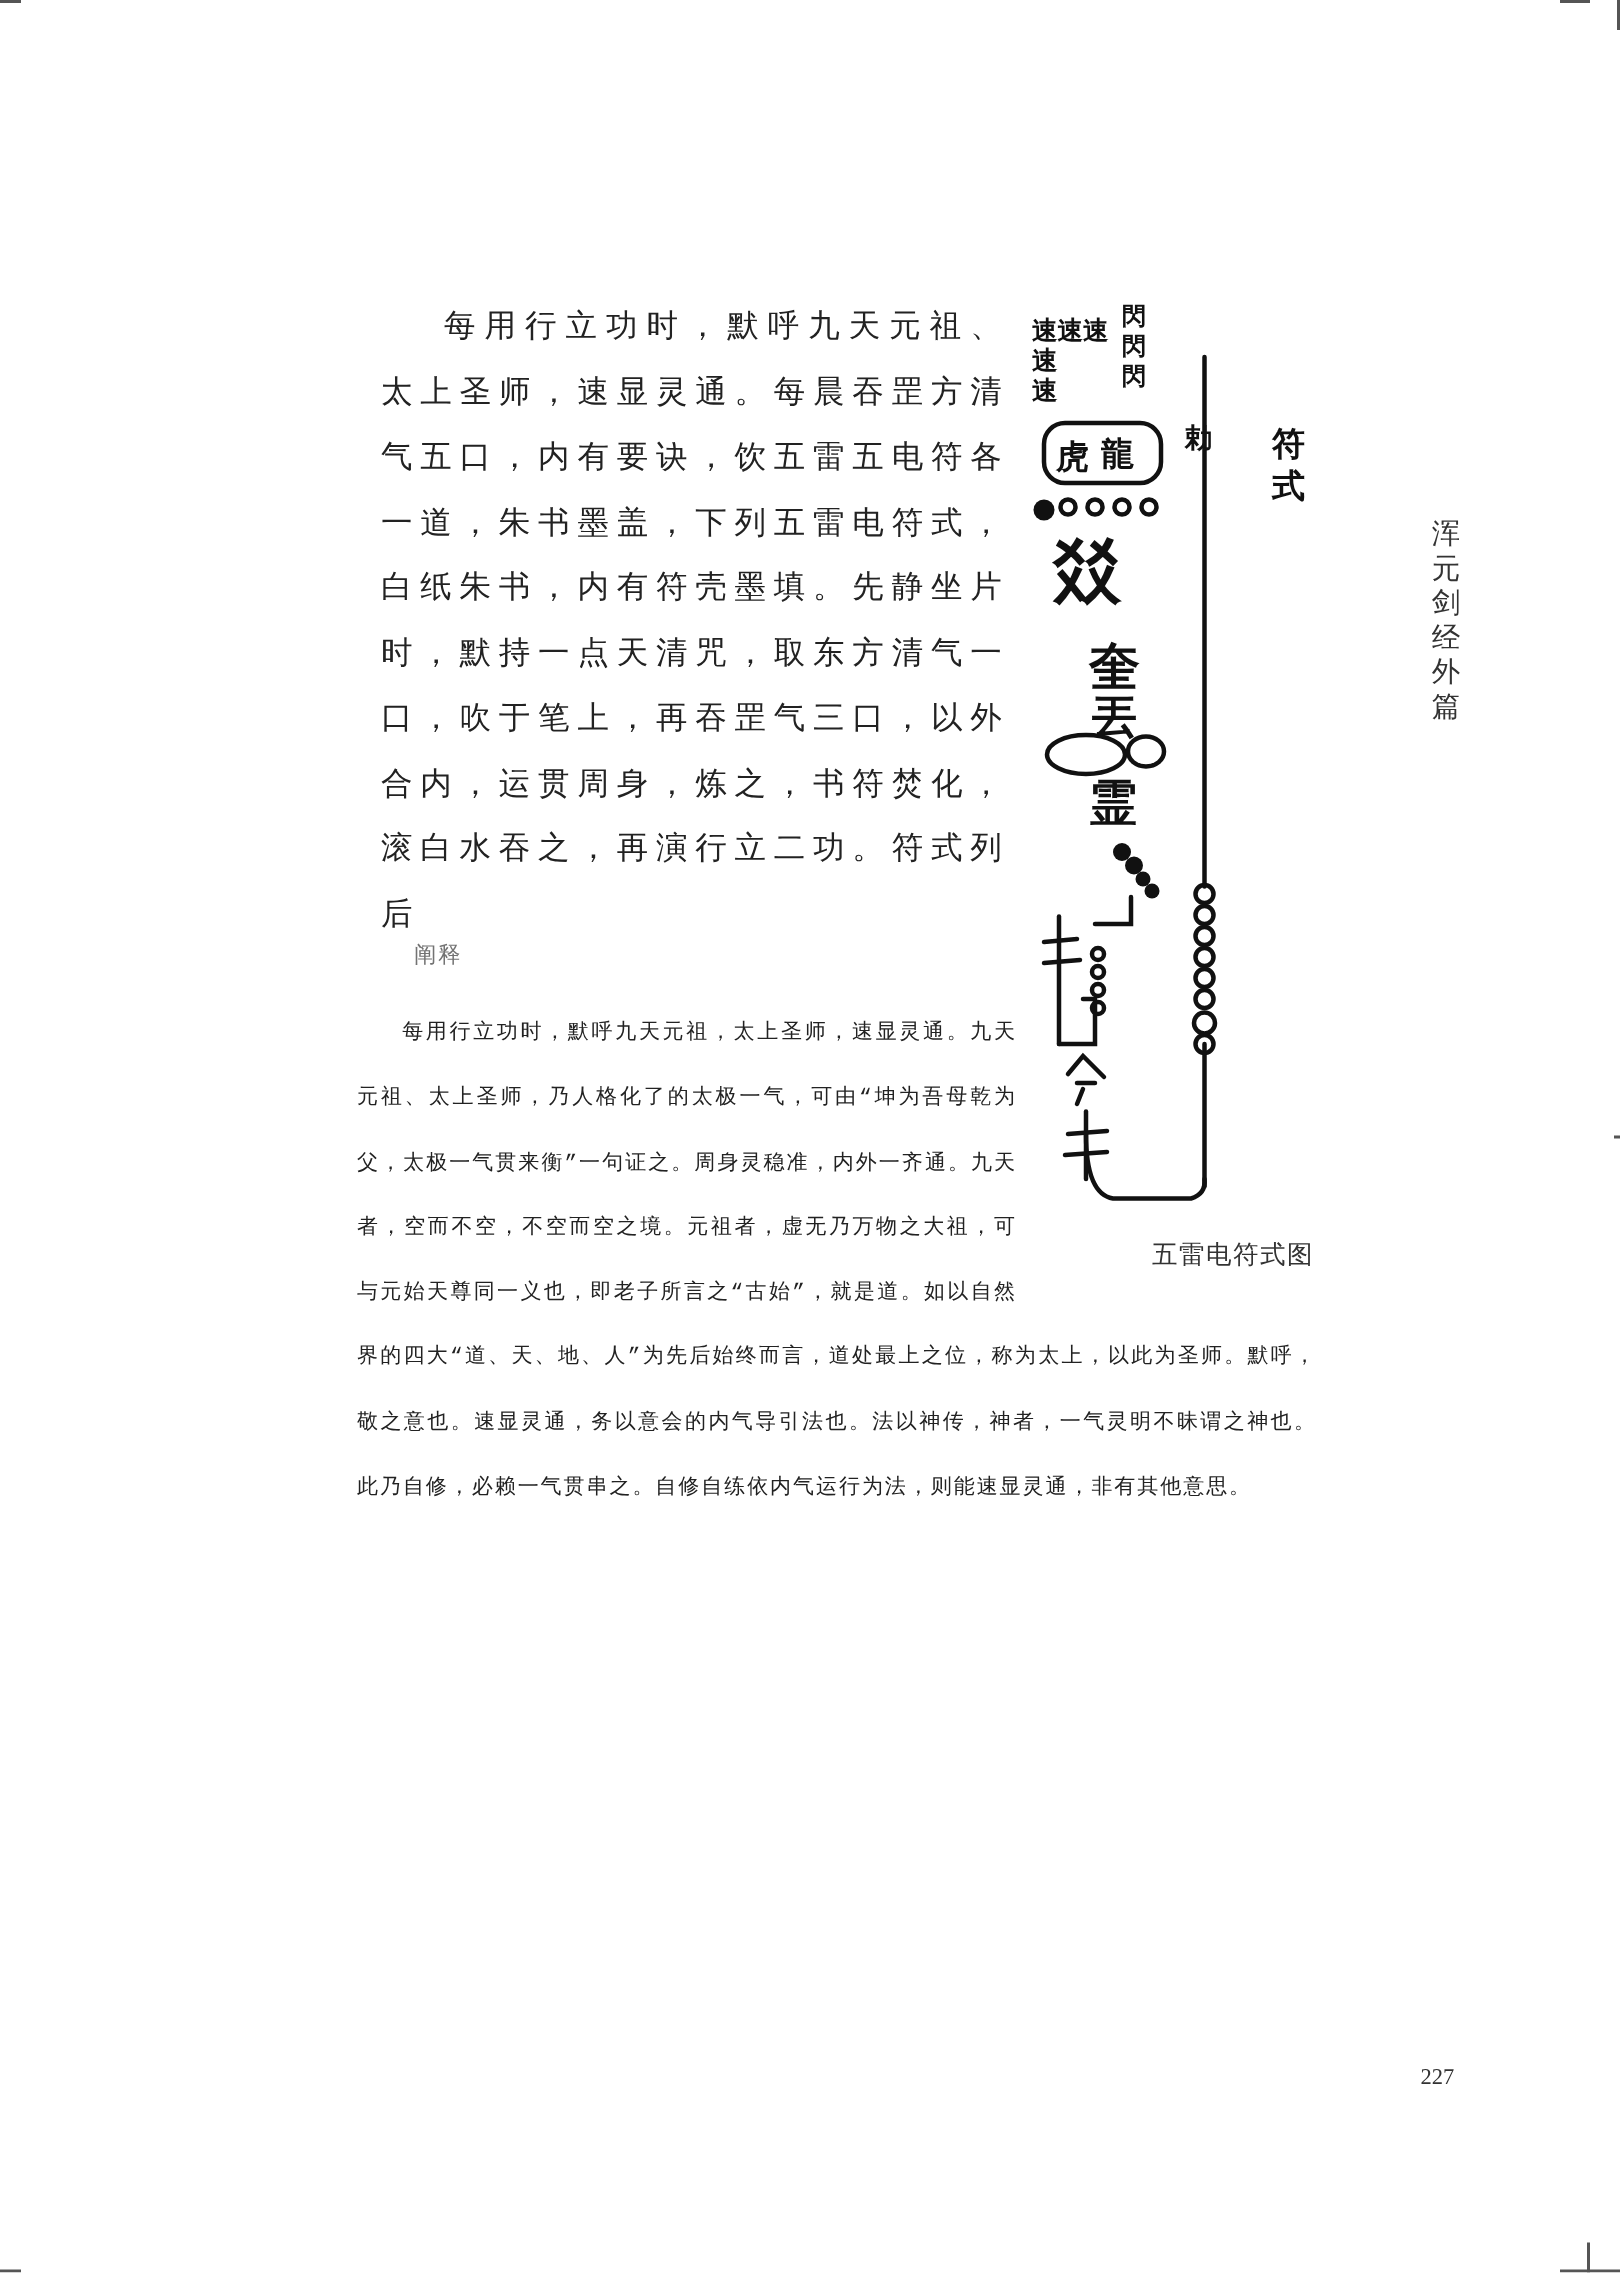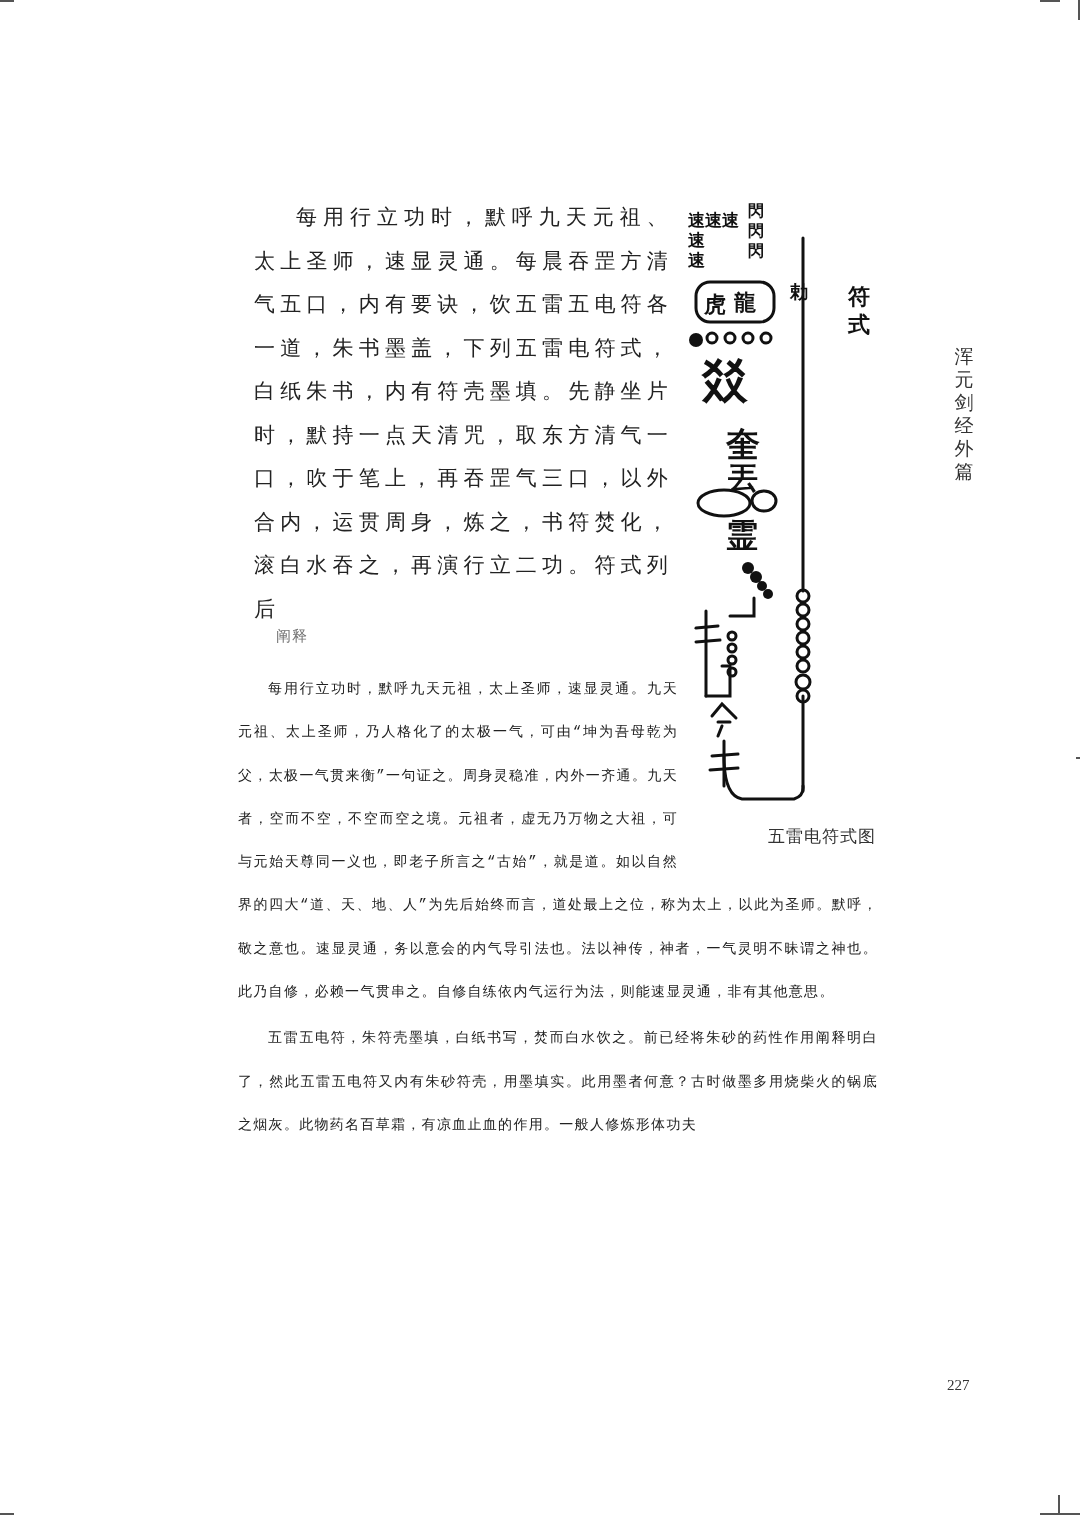--- a/index.html
+++ b/index.html
@@ -150,16 +150,15 @@
   <span>经</span>
   <span>外</span>
   <span>篇</span>
 </div>
 
 <div class="section-title">阐释</div>
 
 <div class="commentary">
   <div class="float-spacer"></div>
   <p>每用行立功时，默呼九天元祖，太上圣师，速显灵通。九天元祖、太上圣师，乃人格化了的太极一气，可由“坤为吾母乾为父，太极一气贯来衡”一句证之。周身灵稳准，内外一齐通。九天者，空而不空，不空而空之境。元祖者，虚无乃万物之大祖，可与元始天尊同一义也，即老子所言之“古始”，就是道。如以自然界的四大“道、天、地、人”为先后始终而言，道处最上之位，称为太上，以此为圣师。默呼，敬之意也。速显灵通，务以意会的内气导引法也。法以神传，神者，一气灵明不昧谓之神也。此乃自修，必赖一气贯串之。自修自练依内气运行为法，则能速显灵通，非有其他意思。</p>
-  <p style="margin-top:3px;">五雷五电符，朱符壳墨填，白纸书写，焚而白水饮之。前已经将朱砂的药性作用阐释明白了，然此五雷五电符又内有朱砂符壳，用墨填实。此用墨者何意？古时做墨多用烧柴火的锅底之烟灰。此物药名百草霜，有凉血止血的作用。一般人修炼形体功夫</p>
 </div>
 
 <div class="page-number">227</div>
 
 </body></html>

